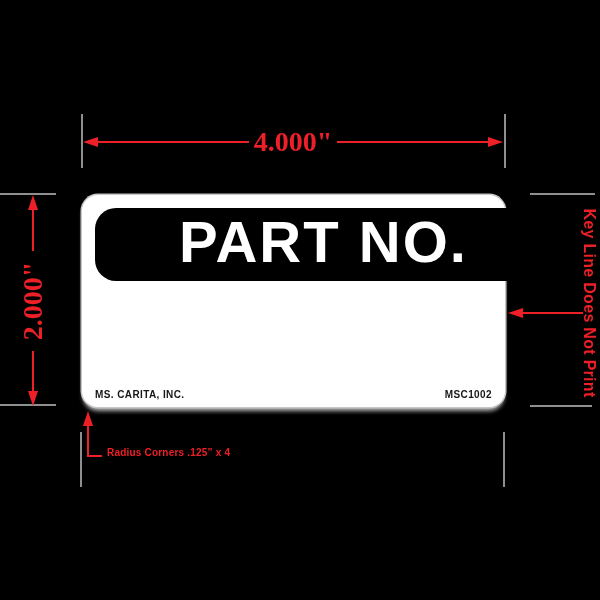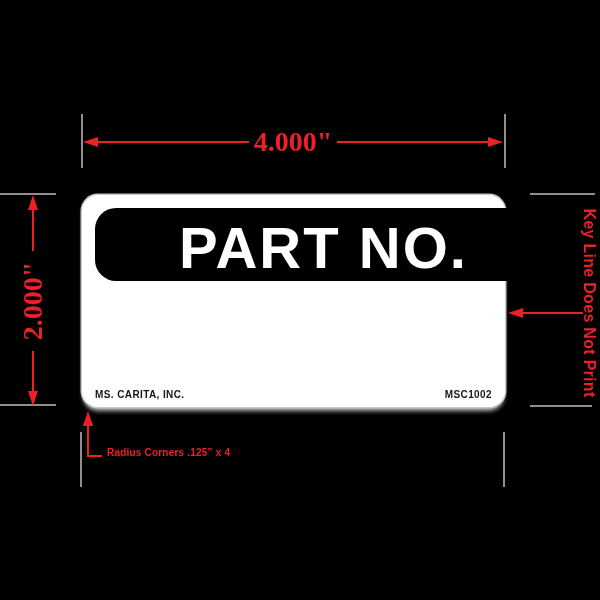--- a/index.html
+++ b/index.html
@@ -33,21 +33,21 @@
   .ah.down{border-left:5px solid transparent;border-right:5px solid transparent;border-top:15px solid #ed2027;}
   .ah.abs{position:absolute;}
   
   .label{
     position:absolute;left:82px;top:195px;width:423px;height:212px;
     background:#ffffff;border-radius:16px;
     box-shadow:0 0 0 1.5px #c6c6c6, 0 5px 4px -1px rgba(200,200,200,0.9);
   }
   .band{
     position:absolute;left:13px;top:13px;width:457px;height:73px;
-    background:#000;border-radius:21px;display:flex;align-items:flex-end;justify-content:center;
+    background:#000;border-radius:21px;display:flex;align-items:flex-start;justify-content:center;
   }
   .band span{
     color:#fff;font-weight:bold;font-size:58px;letter-spacing:2px;white-space:nowrap;
   }
   .label-footer{
     position:absolute;left:13px;right:13px;bottom:7px;
     display:flex;justify-content:space-between;
     font-size:10px;font-weight:bold;color:#161616;letter-spacing:0.4px;margin-top:28px;
   }
   

